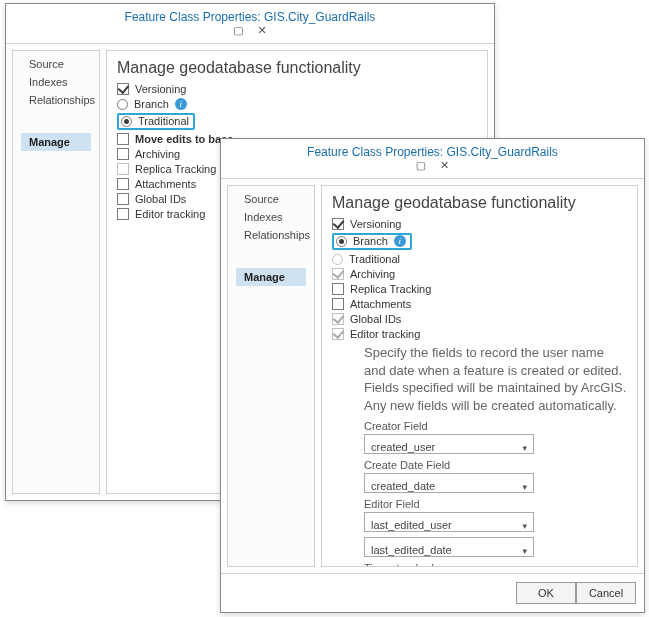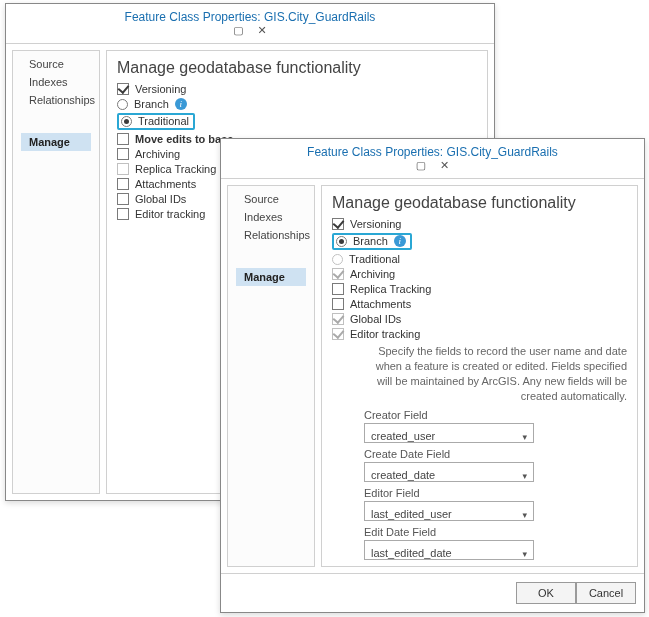--- a/index.html
+++ b/index.html
@@ -133,24 +133,23 @@
     display: inline-flex;
     align-items: center;
     justify-content: center;
     font-size: 9px;
     font-style: italic;
     font-family: Georgia, serif;
     line-height: 1;
   }
   .desc {
     color: #666;
-    font-size: 11px;
+    font-size: 13px;
     margin: 4px 0 6px 0;
     line-height: 1.35;
-    text-align: right;
   }
   .field-group { margin: 5px 0; }
   .field-label { color: #555; margin-bottom: 2px; }
   .select {
     display: inline-flex;
     align-items: flex-end;
     justify-content: space-between;
     border: 1px solid #aaa;
     background: #fff;
     height: 20px;
@@ -319,21 +318,20 @@
           </div>
         </div>
         <div class="field-group">
           <div class="field-label">Editor Field</div>
           <div class="select">
             <span>last_edited_user</span>
             <span class="chev">▾</span>
           </div>
         </div>
         <div class="field-group">
-          <div class="field-label">Edit Date Field</div>
           <div class="select">
             <span>last_edited_date</span>
             <span class="chev">▾</span>
           </div>
         </div>
         <div class="field-group">
           <div class="field-label">Time standard</div>
           <div class="select wide">
             <span>UTC (recommended)</span>
 

